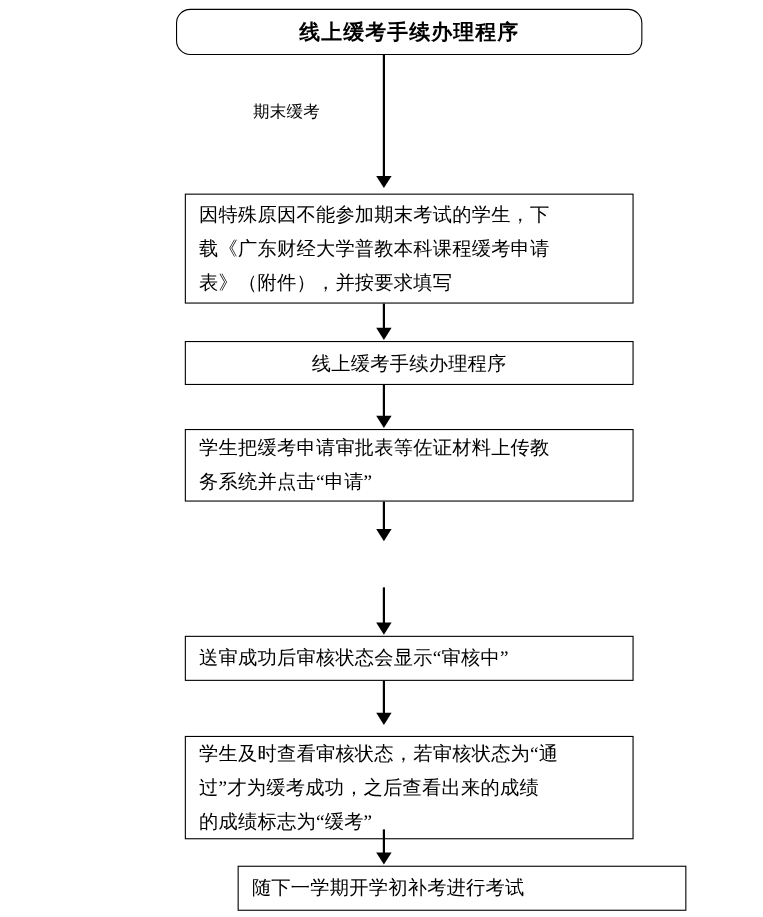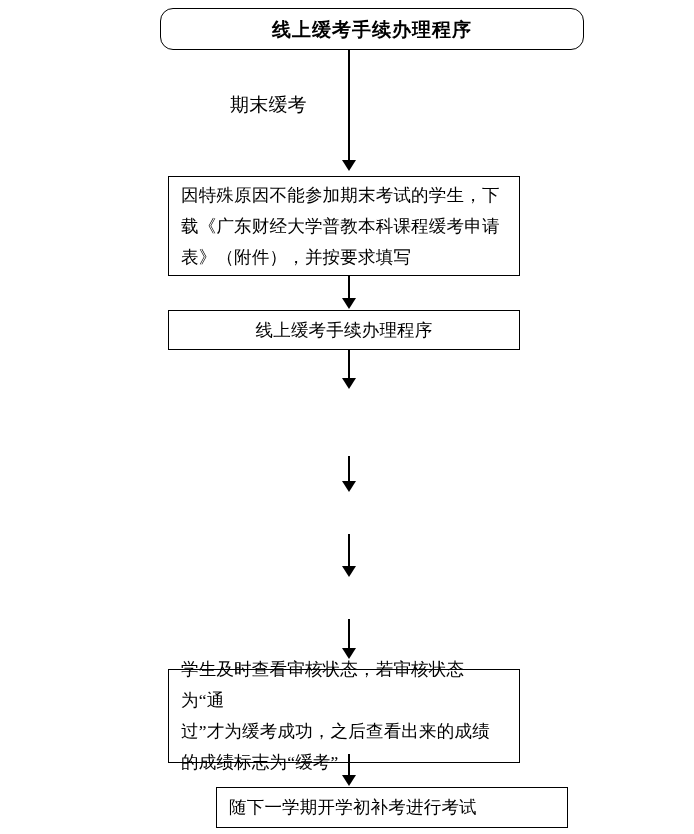--- a/index.html
+++ b/index.html
@@ -43,21 +43,21 @@
   }
   .node-title .node-text {
     font-weight: bold;
     font-size: 19px;
     letter-spacing: 1px;
     text-align: center;
   }
 
   .node-step {
     left: 168px;
-    width: 352px;
+    width: 408px;
   }
 
   .node-text {
     font-size: 17.5px;
     line-height: 31px;
     padding: 0 12px;
     white-space: pre-line;
     letter-spacing: 0.2px;
   }
   .node-text.center {
@@ -112,21 +112,21 @@
   .a5 { top: 648px; }
 
   .c6 { top: 754px; height: 22px; }
   .a6 { top: 775px; }
 
   
   .edge-label {
     position: absolute;
     left: 230px;
     top: 92px;
-    font-size: 19px;
+    font-size: 15px;
     letter-spacing: 0.2px;
     white-space: nowrap;
   }
 </style>
 </head>
 <body>
 
 <div id="flowchart">
 
   <div class="node node-title">
@@ -145,26 +145,33 @@
   </div>
   <div class="connector c1"></div>
   <div class="arrowhead a1"></div>
 
   <div class="node node-step s2">
     <div class="node-text center">线上缓考手续办理程序</div>
   </div>
   <div class="connector c2"></div>
   <div class="arrowhead a2"></div>
 
+  <div class="node node-step s3">
+    <div class="node-text left">学生把缓考申请审批表等佐证材料上传教
+务系统并点击“申请”</div>
+  </div>
   <div class="connector c3"></div>
   <div class="arrowhead a3"></div>
 
   <div class="connector c4"></div>
   <div class="arrowhead a4"></div>
 
+  <div class="node node-step s5">
+    <div class="node-text left">送审成功后审核状态会显示“审核中”</div>
+  </div>
   <div class="connector c5"></div>
   <div class="arrowhead a5"></div>
 
   <div class="node node-step s6">
     <div class="node-text left">学生及时查看审核状态，若审核状态为“通
 过”才为缓考成功，之后查看出来的成绩
 的成绩标志为“缓考”</div>
   </div>
   <div class="connector c6"></div>
   <div class="arrowhead a6"></div>

